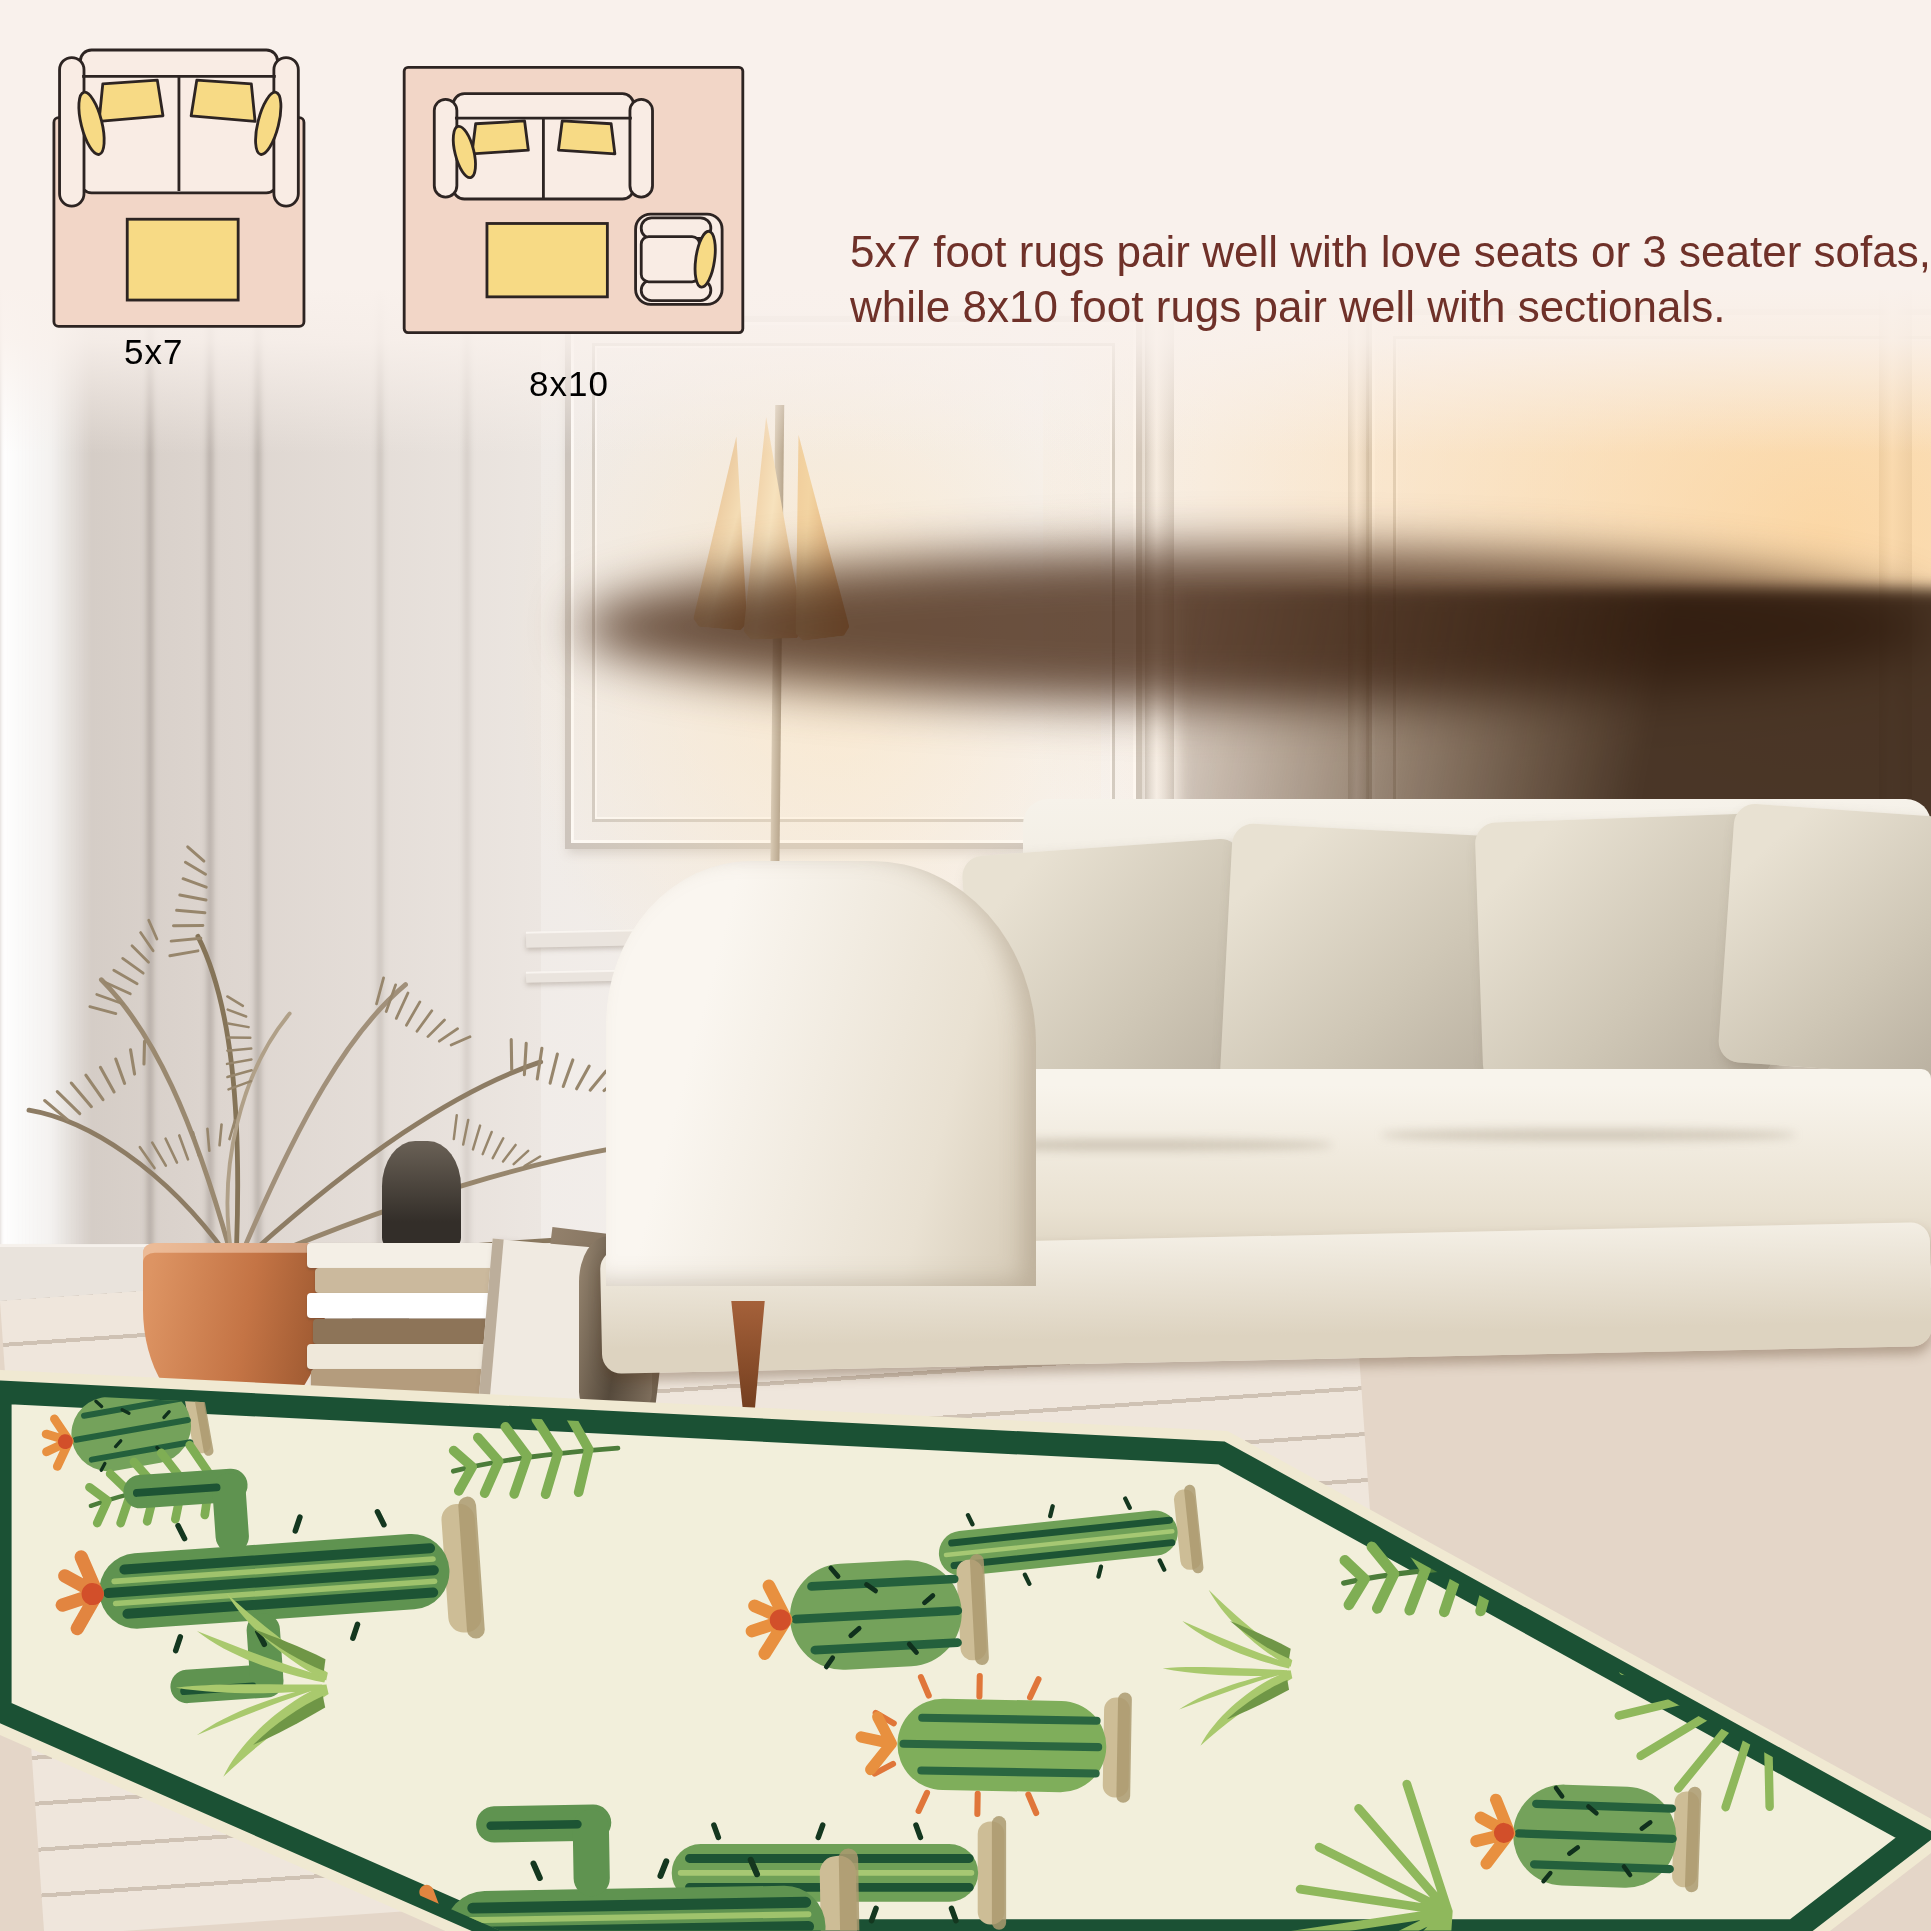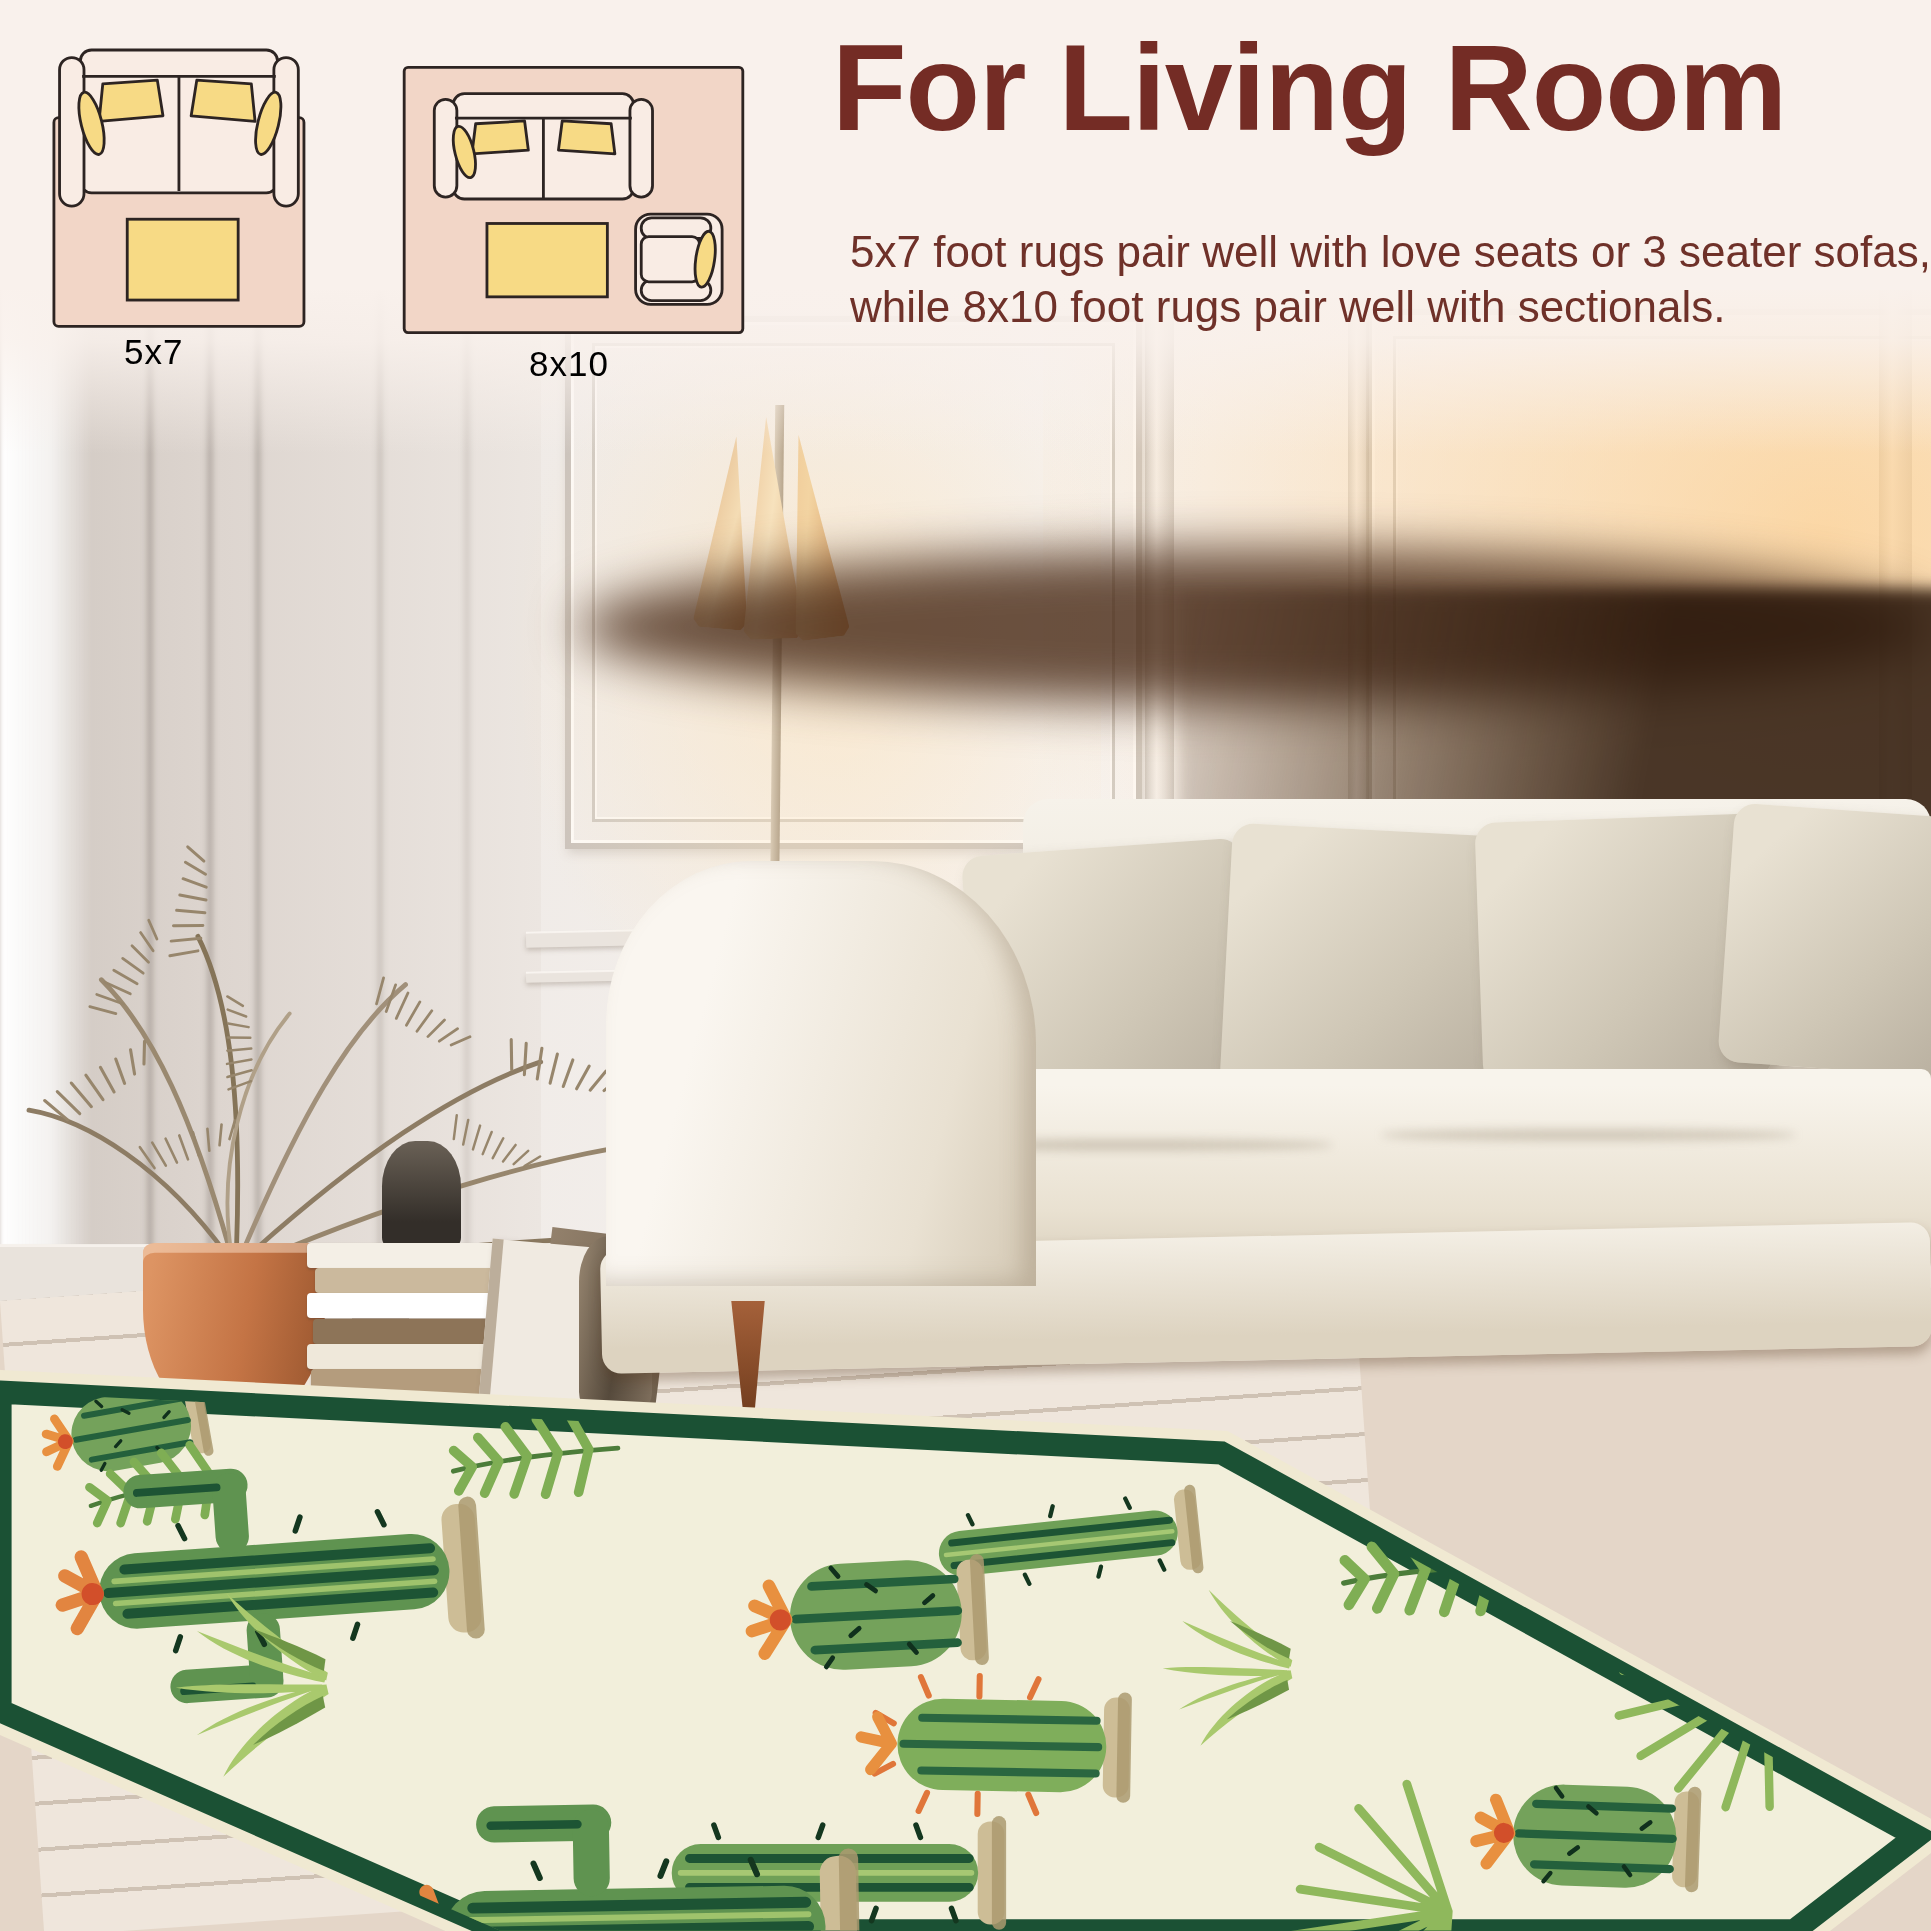--- a/index.html
+++ b/index.html
@@ -13,21 +13,21 @@
   
   #header{left:0;top:0;width:1931px;height:386px;z-index:30;}
   #header-fade{left:0;top:280px;width:1931px;height:174px;z-index:25;
     background:linear-gradient(#f9f1ec 0%,rgba(249,241,236,.85) 35%,rgba(249,241,236,0) 100%);}
   #header-bg{left:0;top:0;width:1931px;height:290px;background:#f9f1ec;z-index:24;}
   .diagram{z-index:31;}
   #diagram-5x7{left:37px;top:33px;width:282px;height:301px;}
   #diagram-8x10{left:394px;top:41px;width:359px;height:301px;}
   .diagram-label{z-index:31;font-size:35px;color:#000000;letter-spacing:1px;}
   #label-5x7{left:124px;top:332px;}
-  #label-8x10{left:529px;top:344px;}
+  #label-8x10{left:529px;top:364px;}
   #page-title{left:832px;top:21px;width:1091px;z-index:31;
     font-size:122px;line-height:1.1;font-weight:800;color:#742c25;letter-spacing:-1px;}
   #page-desc{left:836px;top:210px;width:1086px;z-index:31;
     font-size:44px;line-height:1.26;color:#6f3129;}
 
   
   #photo{left:0;top:270px;width:1931px;height:1661px;z-index:1;overflow:hidden;}
   #photo > *{position:absolute;}
 
   
@@ -346,16 +346,15 @@
     <g transform="translate(302,232)">
       <rect x="-46" y="-48" width="92" height="96" rx="16" fill="#f9ece4" stroke="#2d2422" stroke-width="3"></rect>
       <rect x="-40" y="-44" width="74" height="22" rx="11" fill="#f9ece4" stroke="#2d2422" stroke-width="3"></rect>
       <rect x="-40" y="22" width="74" height="22" rx="11" fill="#f9ece4" stroke="#2d2422" stroke-width="3"></rect>
       <rect x="-40" y="-24" width="62" height="48" rx="8" fill="#f9ece4" stroke="#2d2422" stroke-width="3"></rect>
       <ellipse cx="28" cy="0" rx="10" ry="30" transform="rotate(8 28 0)" fill="#f7da85" stroke="#2d2422" stroke-width="3"></ellipse>
     </g>
   </svg>
   <div id="label-8x10" class="abs diagram-label">8x10</div>
 
-  <h1 id="page-title" class="abs" style="margin:0;">For Living Room</h1>
   <p id="page-desc" class="abs" style="margin:14px;">5x7 foot rugs pair well with love seats or 3 seater sofas, while 8x10 foot rugs pair well with sectionals.</p>
 </div>
 
 
 </body></html>

